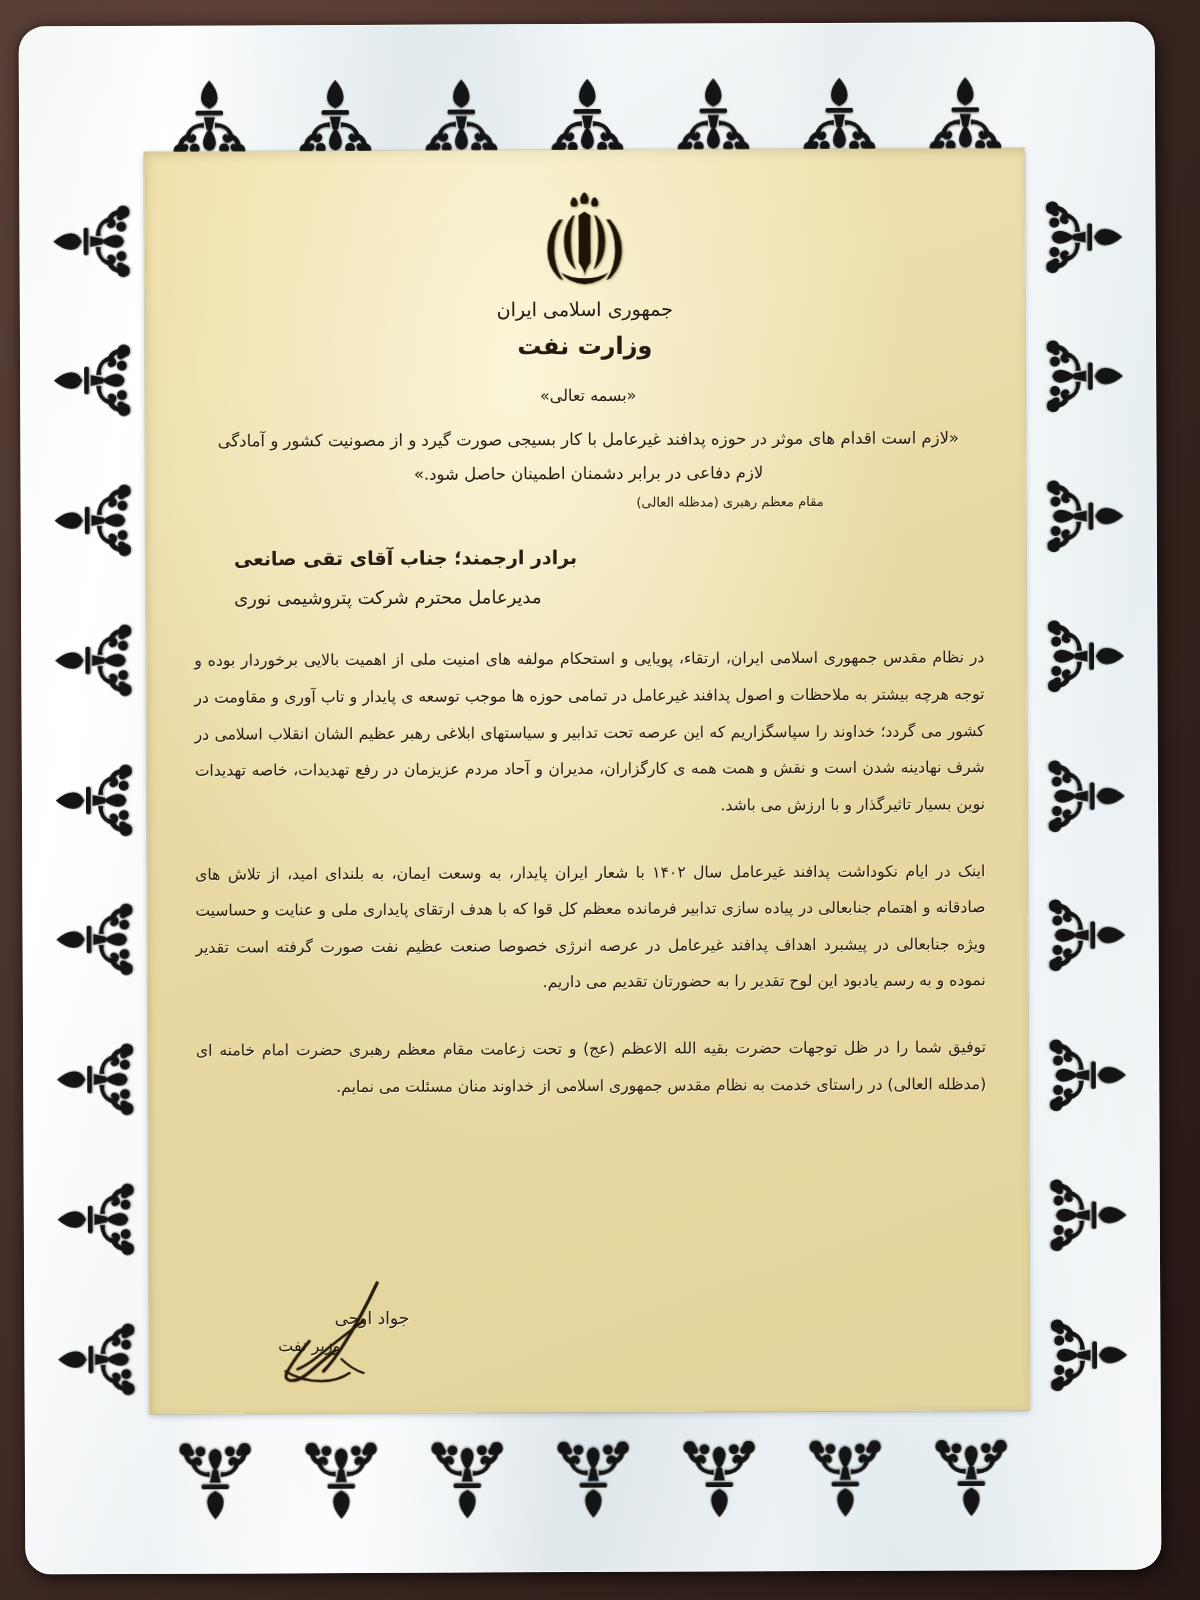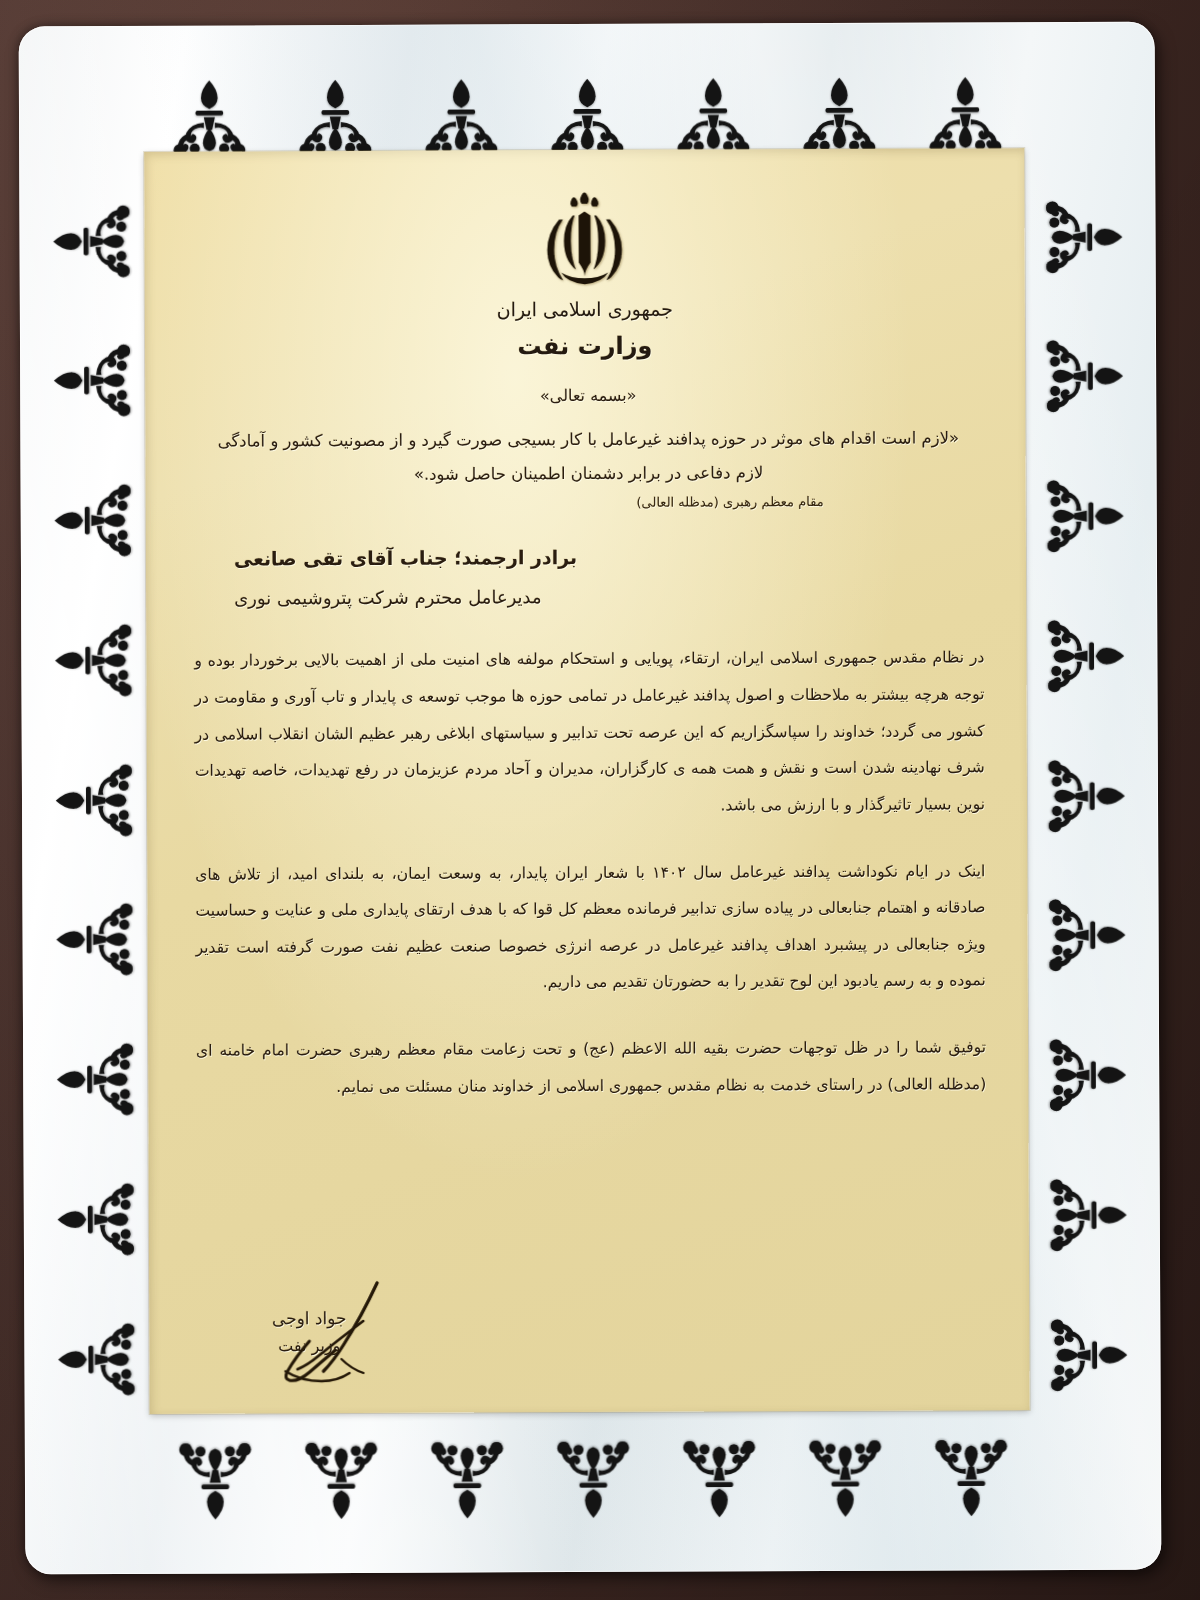--- a/index.html
+++ b/index.html
@@ -107,21 +107,21 @@
   .para{
     font-size:15.6px;line-height:2.35;margin-top:26px;text-align:justify;
   }
   .para.p2{margin-top:30px;}
   .para.p3{margin-top:30px;}
 
   
   .sign{
     position:absolute;right:auto;left:60px;bottom:58px;text-align:center;width:200px;
   }
-  .sign .name{font-size:17px;color:#2a1d10;margin-bottom:8px;}
+  .sign .name{font-size:17px;color:#2a1d10;margin-bottom:8px;text-align:right;}
   .sign .title{font-size:16px;color:#2a1d10;}
   .sign-mark{position:absolute;left:96px;bottom:18px;}
   .sign-mark svg{display:block;filter:drop-shadow(0.6px .8px .6px rgba(140,115,55,.35));}
 </style>
 </head>
 <body>
 
 <div class="backdrop"></div>
 
 <div class="plaque">

